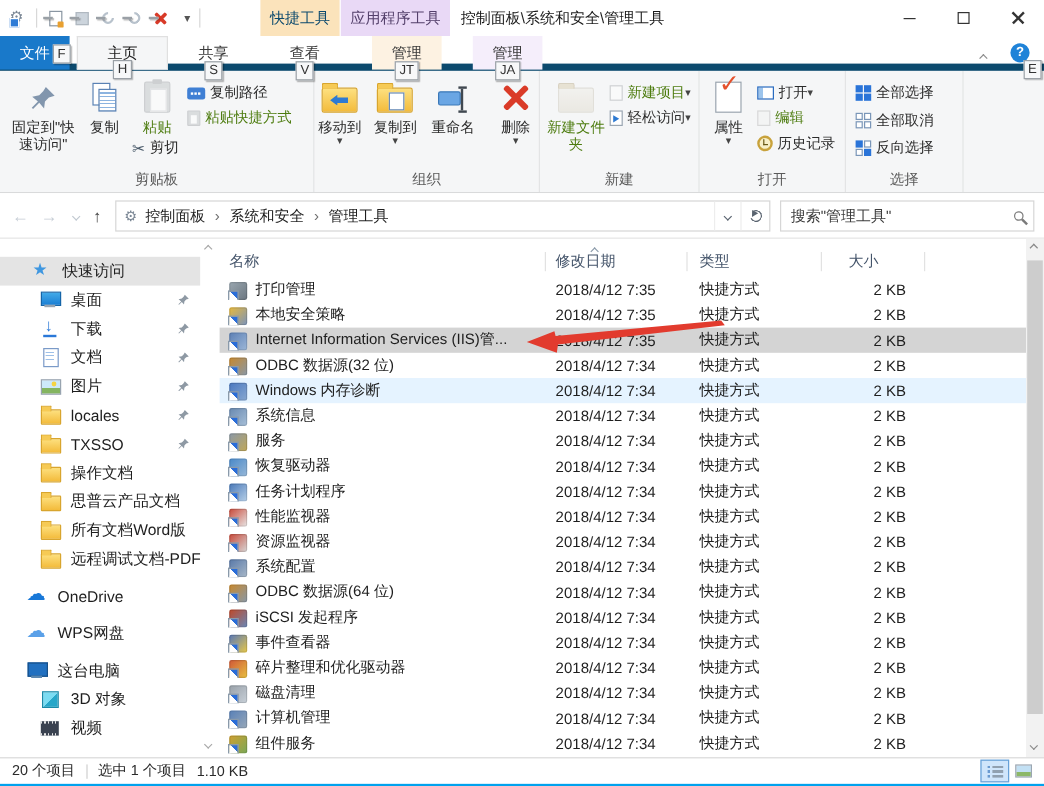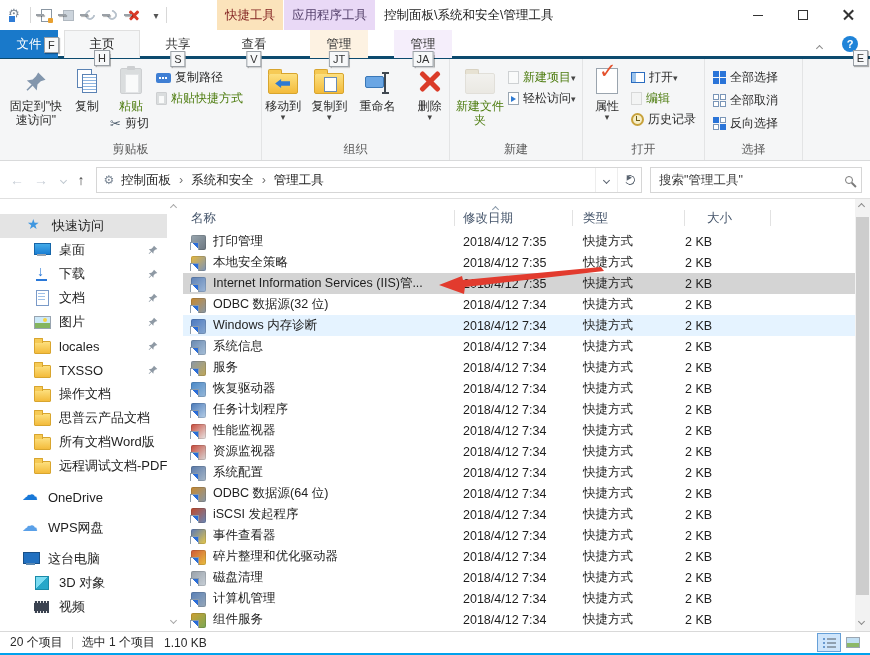--- a/index.html
+++ b/index.html
@@ -22,33 +22,33 @@
   .qi-x{position:relative;width:12px;height:12px}
   .qi-x::before,.qi-x::after{content:"";position:absolute;left:0;top:5px;width:12px;height:2.5px;background:#d83a28;border-radius:1px}
   .qi-x::before{transform:rotate(45deg)} .qi-x::after{transform:rotate(-45deg)}
   .qi-caret::before{content:"▾";color:#555;font-size:10px}
   .keytip{position:absolute;background:#f7f8f9;border:1px solid #9aa0a6;box-shadow:1px 1px 1px rgba(0,0,0,.3);font-size:11px;line-height:14px;padding:0 3px;color:#333;z-index:40}
   .qat-kt span:nth-of-type(1){left:36px}.qat-kt span:nth-of-type(2){left:58px}
   .qat-kt span:nth-of-type(3){left:80px}.qat-kt span:nth-of-type(4){left:102px}
   .qat-kt span:nth-of-type(5){left:124px}
   .qat-kt span{top:14px}
   .ctxh{position:absolute;top:0;height:30px;line-height:30px;padding:0 8px;font-size:12.5px}
-  .ctxh.shortcut{left:217px;background:var(--ctx_shortcut,#fbe3bb);color:#7f1d1d}
+  .ctxh.shortcut{left:217px;background:var(--ctx_shortcut,#fbe3bb);color:#0c4a6e}
   .ctxh.app{left:284px;background:var(--ctx_app,#e9d9f6);color:#54406b}
   .title{position:absolute;left:384px;top:0;line-height:30px;font-size:12.5px;color:#1a1a1a;white-space:nowrap}
   .wc{position:absolute;top:0;right:0;display:flex}
   .wcb{width:45px;height:30px;display:flex;align-items:center;justify-content:center}
   .ic-min{width:10px;height:1px;background:#333}
   .ic-max{width:10px;height:10px;border:1px solid #333}
   .ic-close{position:relative;width:12px;height:12px}
   .ic-close::before,.ic-close::after{content:"";position:absolute;left:0;top:5px;width:13px;height:1.5px;background:#333}
   .ic-close::before{transform:rotate(45deg)} .ic-close::after{transform:rotate(-45deg)}
 
   
-  .tabrow{position:relative;height:29px;background:#fff;border-bottom:3px solid #0c4a6e;z-index:5}
+  .tabrow{position:relative;height:29px;background:#fff;border-bottom:6px solid #0c4a6e;z-index:5}
   .file-tab{position:absolute;left:0;top:0;width:58px;height:28px;background:var(--file_tab,#1979ca);color:#fff;font-size:12.5px;display:flex;align-items:center;justify-content:center}
   .file-tab .keytip{left:44px;top:7px}
   .tabs{position:absolute;left:64px;top:0;height:28px;display:flex}
   .tab{position:relative;width:76px;height:28px;display:flex;align-items:center;justify-content:center;font-size:12.5px;color:#3a3a3a}
   .tab.selected{background:#f5f6f7;border:1px solid #e0e0e0;border-bottom:1px solid #f5f6f7;margin-bottom:-1px;z-index:3;color:#1a1a1a}
   .tab.ctx-shortcut{width:58px;margin-left:18px;background:#fdf2e2}
   .tab.ctx-app{width:58px;margin-left:26px;background:#f5eefb}
   .tab .keytip{left:50%;transform:translateX(-50%);bottom:-9px}
   .ribbon-collapse{position:absolute;right:48px;top:10px}
   .help{position:absolute;right:12px;top:6px;width:16px;height:16px;border-radius:50%;background:#1f83d8;color:#fff;display:flex;align-items:center;justify-content:center}
@@ -187,21 +187,21 @@
   .h-fill{flex:1}
   .sort{position:absolute;left:38px;top:2px;width:5px;height:5px;border-right:1.5px solid #8898a8;border-bottom:1.5px solid #8898a8;transform:rotate(-135deg)}
   .rows{}
   .row{display:flex;align-items:center;height:21px;font-size:12.5px;color:#1e1e1e}
   .row.selected{background:var(--row_selected,#d4d4d4)}
   .row.hover{background:var(--row_hover,#e5f3ff)}
   .c-name{flex:0 0 272px;display:flex;align-items:flex-end;padding-left:8px;white-space:nowrap;overflow:hidden}
   .c-name .nm{margin-left:7px}
   .c-date{flex:0 0 118px;padding-left:8px;white-space:nowrap}
   .c-type{flex:0 0 112px;padding-left:10px;white-space:nowrap}
-  .c-size{flex:0 0 86px;padding-right:16px;white-space:nowrap}
+  .c-size{flex:0 0 86px;text-align:right;padding-right:16px;white-space:nowrap}
   .fi{position:relative;width:15px;height:15px;flex:0 0 15px;border-radius:2px;background:linear-gradient(135deg,var(--c1,#6888b0),var(--c2,#a8c0d8));box-shadow:inset 0 0 0 1px rgba(0,0,0,.12)}
   .fi::after{content:"";position:absolute;left:-1px;bottom:-1px;width:7px;height:7px;border:1px solid #8a9aaa;background:linear-gradient(225deg,#2a6dd8 42%,#fff 42%)}
   .arrow-svg{position:absolute;left:253px;top:65px;z-index:10;color:var(--arrow,#e23b2e)}
 
   .vscroll{position:absolute;right:0;top:0;bottom:0;width:15px;background:#f2f2f2}
   .vscroll .chev{border-color:#8a8a8a;position:absolute;left:4px}
   .vs-up{top:5px} .vs-down{bottom:7px}
   .vs-thumb{position:absolute;left:1px;right:1px;top:18px;height:378px;background:#cdcdcd}
 
   

